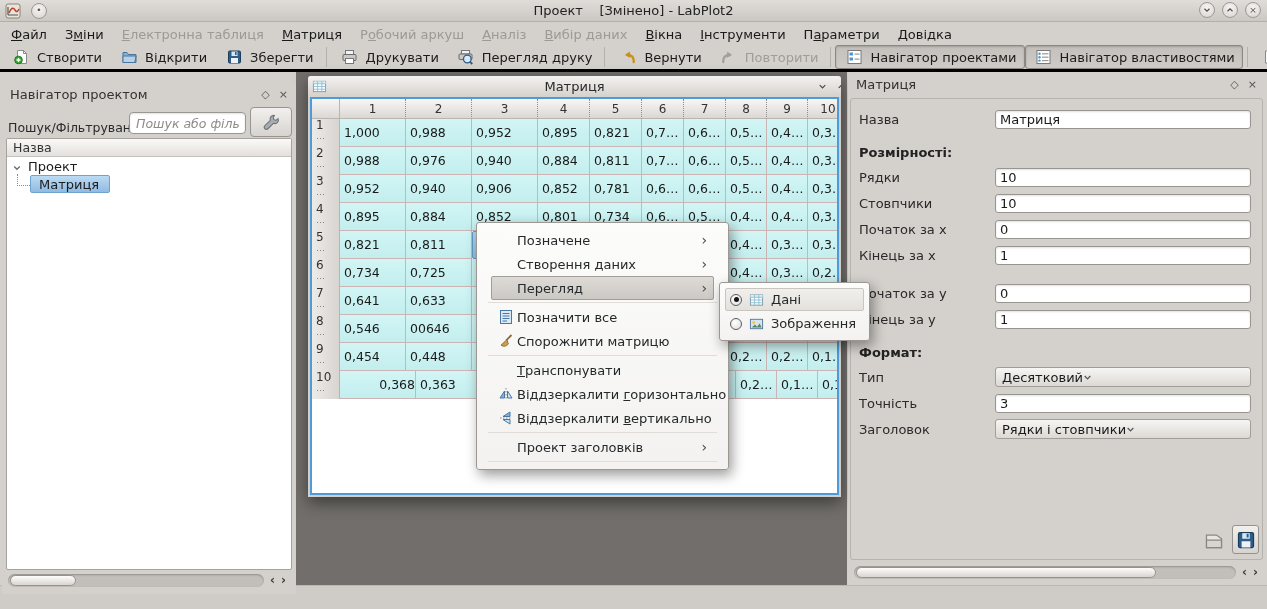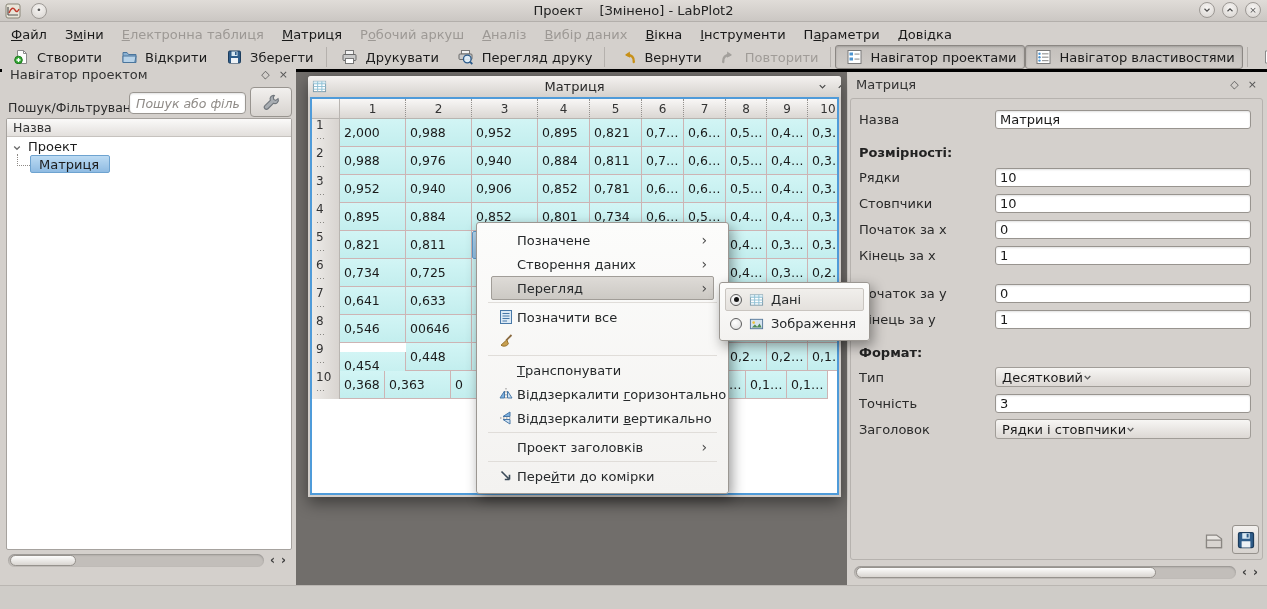--- a/index.html
+++ b/index.html
@@ -28,21 +28,21 @@
     border-bottom:3px solid #000000;padding:0 2px;}
   .tbtn{display:inline-flex;align-items:center;gap:5px;padding:2px 7px;height:24px;border-radius:3px;
     border:1px solid transparent;white-space:nowrap;}
   .tbtn svg{width:17px;height:17px;flex:0 0 17px;}
   .tbtn.toggled{background:linear-gradient(#c3bfbb,#cfcbc7);border:1px solid #8b8783;
     box-shadow:inset 0 1px 2px rgba(0,0,0,.18);}
   .tbtn.disabled{color:#a09c98;}
   .tsep{width:1px;height:20px;background:#b5b1ad;margin:0 4px;flex:0 0 1px;}
   
   .dock{position:absolute;background:#d4d0cc;}
-  #left-dock{left:2px;top:64px;width:294px;height:510px;}
+  #left-dock{left:2px;top:84px;width:294px;height:510px;}
   #right-dock{left:848px;top:74px;width:417px;height:510px;}
   .dock-head{position:absolute;left:0;top:0;right:0;height:20px;display:flex;align-items:center;}
   .dock-title{margin-left:8px;color:#333;}
   .dock-btns{margin-left:auto;margin-right:8px;display:flex;gap:9px;color:#555;font-size:11px;}
   .dock-btns span{line-height:1;}
   
   #search-label{position:absolute;left:6px;top:36px;font-size:12.5px;color:#2a2a2a;}
   #search-input{position:absolute;left:127px;top:28px;width:117px;height:22px;border:1px solid #9a9691;
     border-radius:4px;padding:0 6px;font:italic 12.5px "DejaVu Sans",sans-serif;color:#333;background:#fff;
     box-shadow:inset 0 1px 2px rgba(0,0,0,.12);}
@@ -335,21 +335,21 @@
           <div class="mx-row-h"><span>4</span><span class="dots">…</span></div>
           <div class="mx-row-h"><span>5</span><span class="dots">…</span></div>
           <div class="mx-row-h"><span>6</span><span class="dots">…</span></div>
           <div class="mx-row-h"><span>7</span><span class="dots">…</span></div>
           <div class="mx-row-h"><span>8</span><span class="dots">…</span></div>
           <div class="mx-row-h"><span>9</span><span class="dots">…</span></div>
           <div class="mx-row-h"><span>10</span><span class="dots">…</span></div>
         </div>
       <div id="mx-cells">
           <div class="mx-row">
-            <div class="mx-cell" style="width: 66px;">2,000</div>
+            <div class="mx-cell" style="width: 66px;">1,000</div>
             <div class="mx-cell" style="width: 66px;">0,988</div>
             <div class="mx-cell" style="width: 66px;">0,952</div>
             <div class="mx-cell" style="width: 52px;">0,895</div>
             <div class="mx-cell" style="width: 52px;">0,821</div>
             <div class="mx-cell" style="width: 42px;">0,7…</div>
             <div class="mx-cell" style="width: 42px;">0,6…</div>
             <div class="mx-cell" style="width: 41px;">0,5…</div>
             <div class="mx-cell" style="width: 41px;">0,4…</div>
             <div class="mx-cell" style="width: 41px;">0,3…</div>
           </div>
@@ -431,33 +431,33 @@
             <div class="mx-cell" style="width: 66px;">0</div>
             <div class="mx-cell" style="width: 52px;"></div>
             <div class="mx-cell" style="width: 52px;"></div>
             <div class="mx-cell" style="width: 42px;"></div>
             <div class="mx-cell" style="width: 42px;"></div>
             <div class="mx-cell" style="width: 41px;">0,2…</div>
             <div class="mx-cell" style="width: 41px;">0,2…</div>
             <div class="mx-cell" style="width: 41px;">0,2…</div>
           </div>
           <div class="mx-row">
-            <div class="mx-cell" style="width: 66px; margin-top: 9px;">0,454</div>
+            <div class="mx-cell" style="width: 66px;">0,454</div>
             <div class="mx-cell" style="width: 66px;">0,448</div>
             <div class="mx-cell" style="width: 66px;">0</div>
             <div class="mx-cell" style="width: 52px;"></div>
             <div class="mx-cell" style="width: 52px;"></div>
             <div class="mx-cell" style="width: 42px;"></div>
             <div class="mx-cell" style="width: 42px;"></div>
             <div class="mx-cell" style="width: 41px;">0,2…</div>
             <div class="mx-cell" style="width: 41px;">0,2…</div>
             <div class="mx-cell" style="width: 41px;">0,1…</div>
           </div>
           <div class="mx-row">
-            <div class="mx-cell" style="width: 45px;">0,368</div>
+            <div class="mx-cell" style="width: 76px; text-align: right;">0,368</div>
             <div class="mx-cell" style="width: 66px;">0,363</div>
             <div class="mx-cell" style="width: 66px;">0</div>
             <div class="mx-cell" style="width: 52px;"></div>
             <div class="mx-cell" style="width: 52px;"></div>
             <div class="mx-cell" style="width: 42px;"></div>
             <div class="mx-cell" style="width: 42px;"></div>
             <div class="mx-cell" style="width: 41px;">0,2…</div>
             <div class="mx-cell" style="width: 41px;">0,1…</div>
             <div class="mx-cell" style="width: 41px;">0,1…</div>
           </div>
@@ -627,20 +627,21 @@
         </span>
         <span class="mi-label">Позначити все</span>
       </div>
       <div class="menu-item">
         <span class="mi-icon">
           <svg viewBox="0 0 16 16">
             <path d="M13.5 2L8.2 7.4" stroke="#8a6a40" stroke-width="1.8"></path>
             <path d="M8.8 6.8L3 12.2c2.2 1.6 5.2 1.2 6.8-.6l.6-.8z" fill="#c8a050" stroke="#96702c"></path>
           </svg>
         </span>
+        <span class="mi-label">Спорожнити матрицю</span>
       </div>
       <div class="menu-sep"></div>
       <div class="menu-item">
         <span class="mi-icon"></span>
         <span class="mi-label"><u>Т</u>ранспонувати</span>
       </div>
       <div class="menu-item">
         <span class="mi-icon">
           <svg viewBox="0 0 16 16">
             <path d="M8 2v12" stroke="#8a8a8a" stroke-dasharray="1.5 1.5"></path>
@@ -660,28 +661,20 @@
         </span>
         <span class="mi-label">Віддзеркалити <u>в</u>ертикально</span>
       </div>
       <div class="menu-sep"></div>
       <div class="menu-item">
         <span class="mi-icon"></span>
         <span class="mi-label">Проект заголовків</span>
         <span class="mi-arrow">›</span>
       </div>
       <div class="menu-sep"></div>
-      <div class="menu-item">
-        <span class="mi-icon">
-          <svg viewBox="0 0 16 16">
-            <path d="M3.5 3.5l7 7M11.5 11.5H6.8M11.5 11.5V6.8" fill="none" stroke="#3a4a58" stroke-width="1.6"></path>
-          </svg>
-        </span>
-        <span class="mi-label">Пере<u>й</u>ти до комірки</span>
-      </div>
     </div>
   <div id="view-submenu" class="qmenu">
       <div class="vsub-item first">
         <span class="radio checked"></span>
         <span class="mi-icon">
           <svg viewBox="0 0 16 16">
             <rect x="1.5" y="2.5" width="13" height="11" fill="#fff" stroke="#7a98a8"></rect>
             <rect x="1.5" y="2.5" width="13" height="2.6" fill="#dceef5"></rect>
             <path d="M1.5 5.1h13M1.5 8h13M1.5 10.9h13M6 2.5v11M10.5 2.5v11" stroke="#8fc0d4" fill="none"></path>
           </svg>

